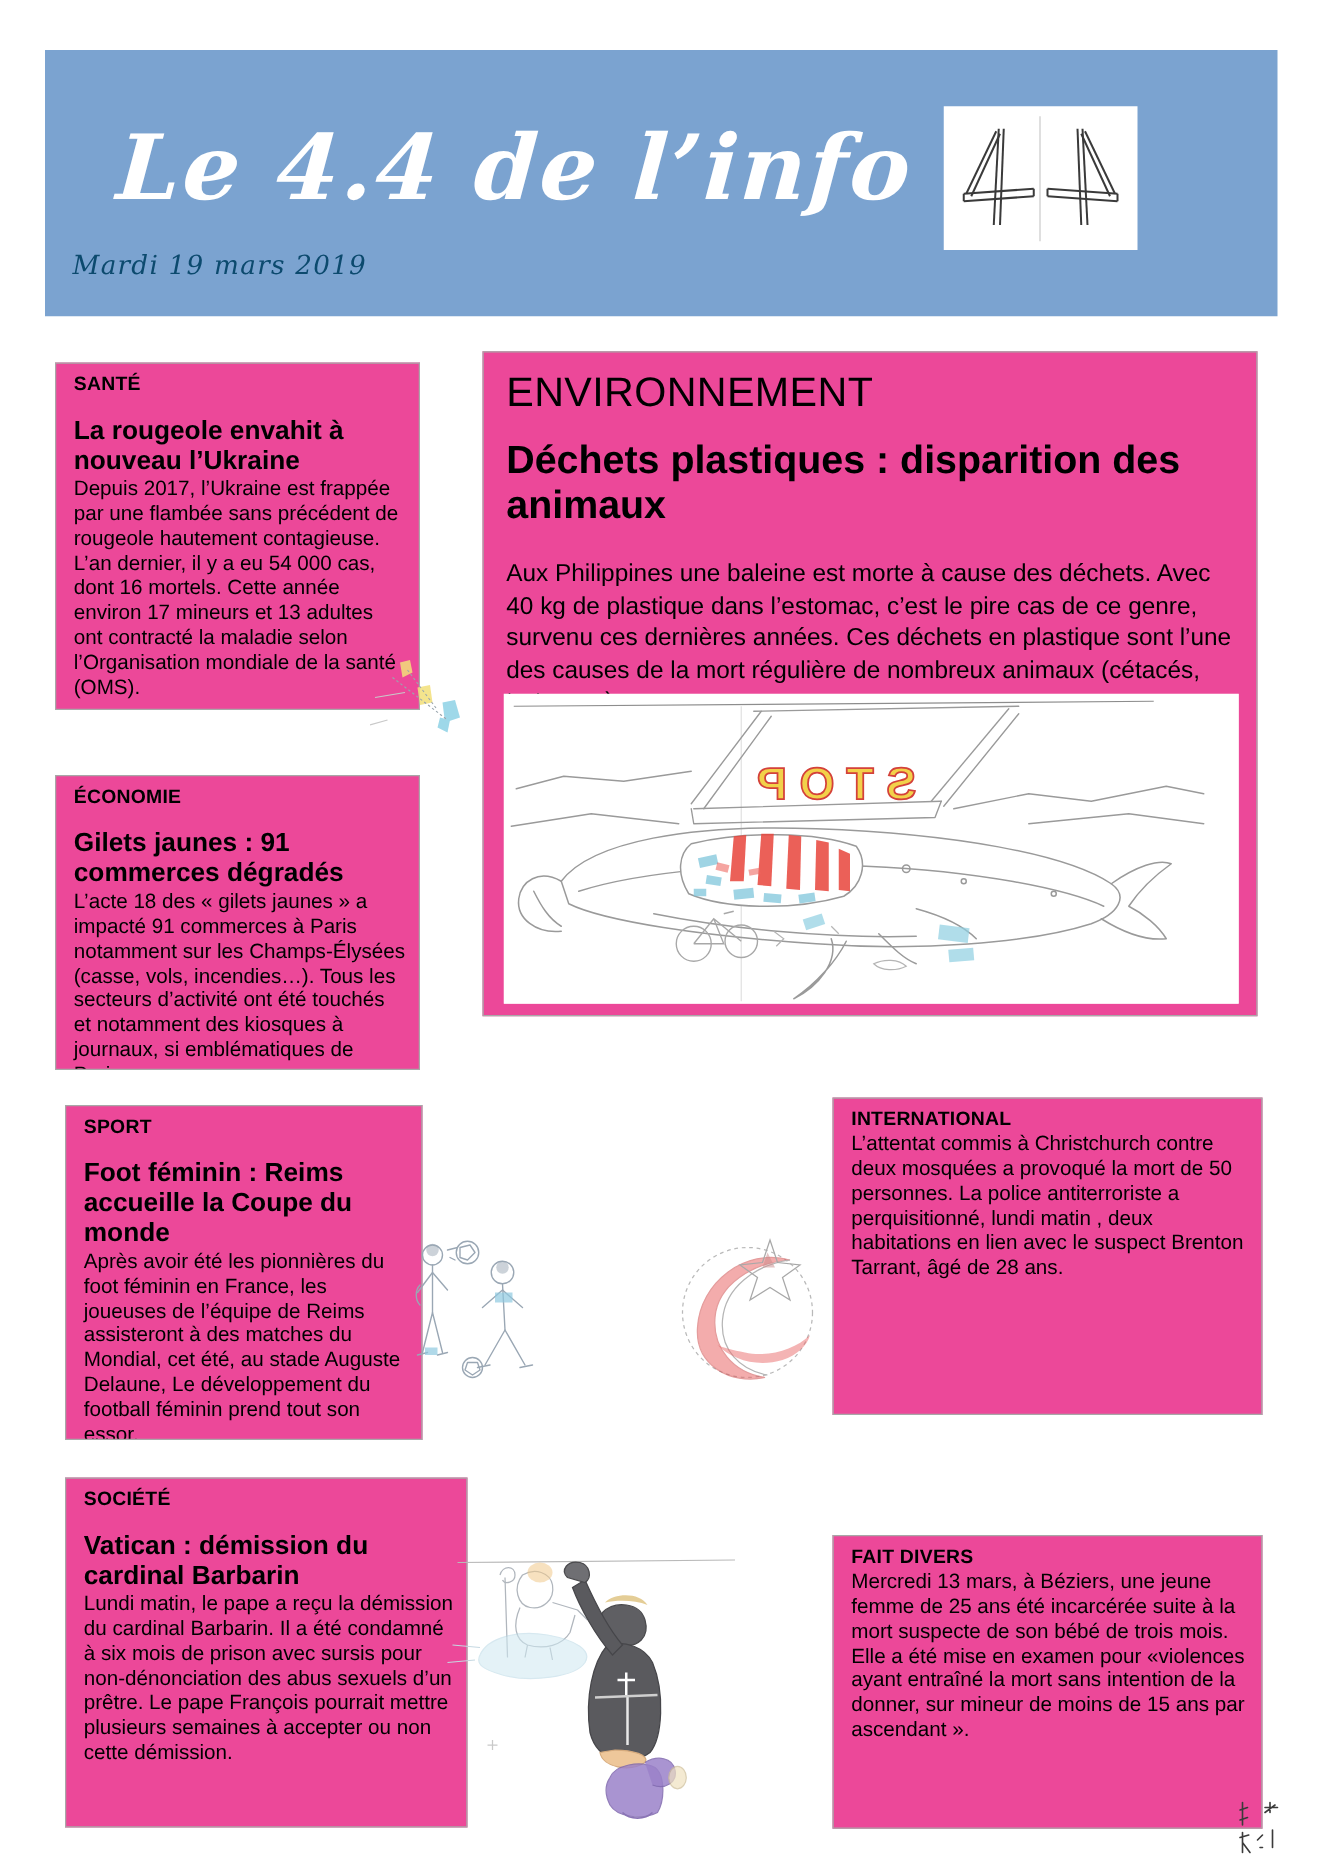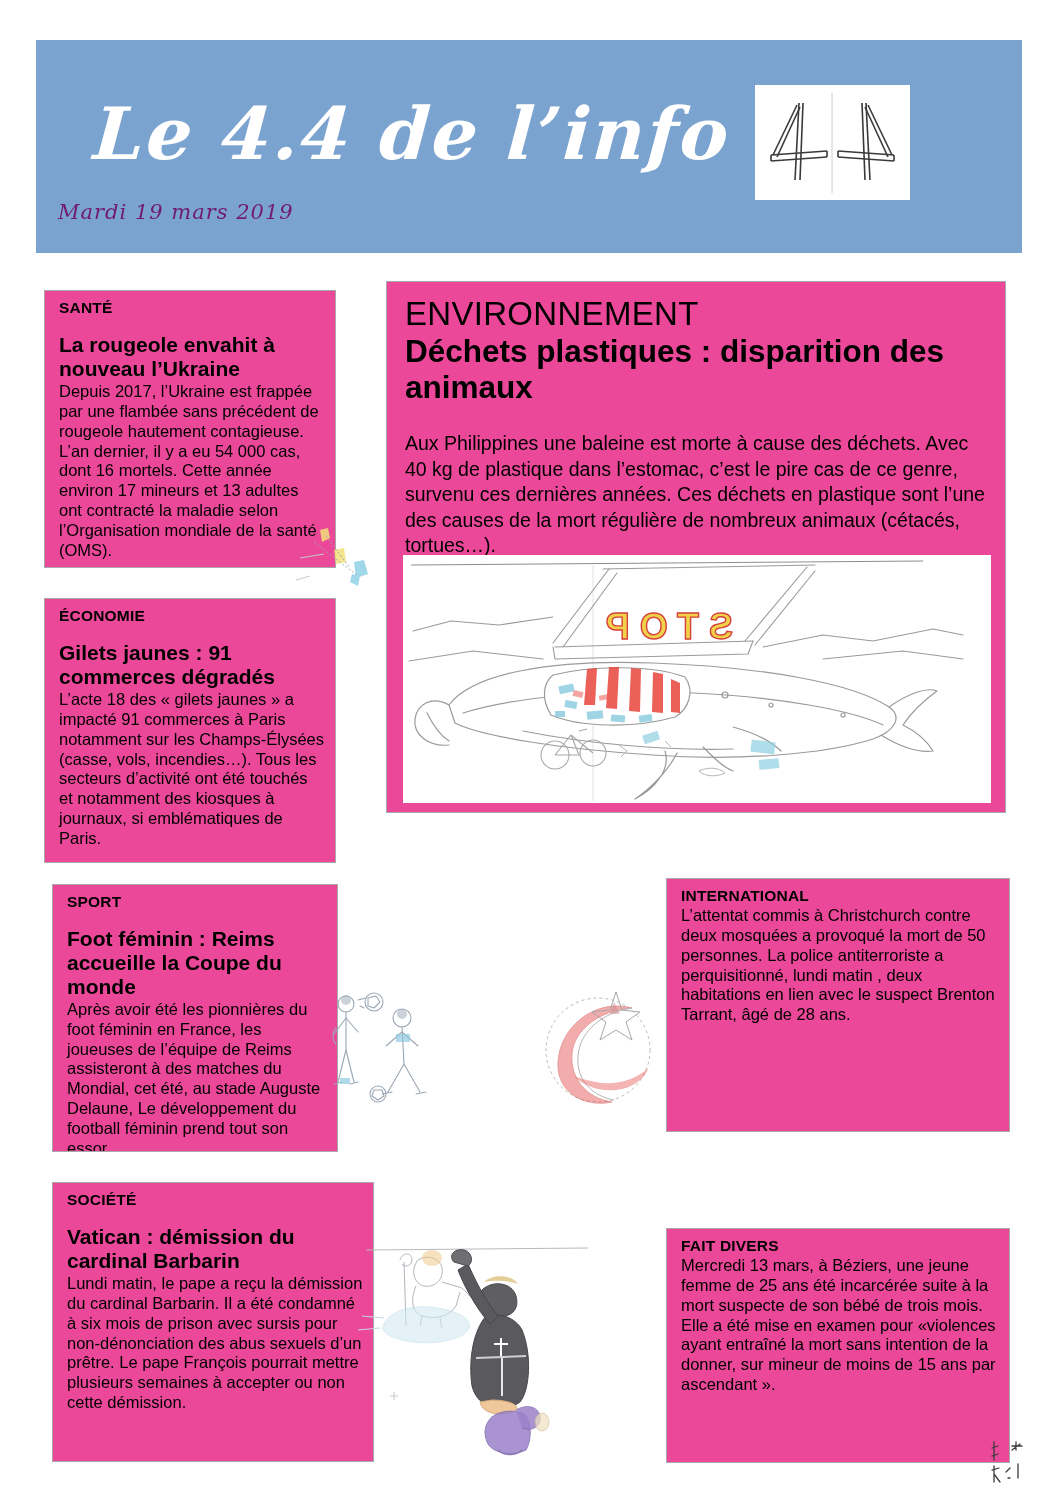--- a/index.html
+++ b/index.html
@@ -22,21 +22,21 @@
     font-style:italic;font-weight:bold;
     font-size:72px;line-height:1;color:#ffffff;
     letter-spacing:2px;
     white-space:nowrap;
     transform:skewX(-4deg);
   }
   .issue-date{
     position:absolute;left:22px;top:160px;
     font-family:"DejaVu Serif",serif;
     font-style:italic;
-    font-size:21px;color:#701a75;
+    font-size:21px;color:#0c4a6e;
     letter-spacing:1px;white-space:nowrap;
   }
   .logo-box{
     position:absolute;right:112px;top:45px;width:155px;height:115px;
     background:#ffffff;overflow:hidden;
   }
   .logo-box svg{display:block;width:100%;height:100%;}
 
   
   .artbox{
@@ -55,37 +55,37 @@
     font-size:21px;font-weight:bold;line-height:1.14;
     margin:16px 0 1px 0;
   }
   .body{
     font-size:16.5px;line-height:1.20;margin:0;
     text-align:left;
   }
 
   
   #box-sante{left:44px;top:290px;width:292px;height:278px;}
-  #box-economie{left:44px;top:598px;width:292px;height:265px;}
+  #box-economie{left:44px;top:620px;width:292px;height:236px;}
   #box-sport{left:52px;top:884px;width:286px;height:268px;}
   #box-societe{left:52px;top:1182px;width:322px;height:280px;}
   #box-international{left:666px;top:878px;width:344px;height:254px;}
   #box-faitdivers{left:666px;top:1228px;width:344px;height:235px;}
 
   #box-environnement{
     left:386px;top:281px;width:620px;height:532px;
     padding:0;
   }
   .env-pad{padding:14px 18px 0 18px;}
   .env-rubric{
     font-size:33px;font-weight:normal;line-height:1.1;margin:0;
     letter-spacing:0.3px;
   }
   .env-headline{
-    font-size:31.5px;font-weight:bold;line-height:1.13;margin:2px 0 0 0;
+    font-size:31.5px;font-weight:bold;line-height:1.13;margin:18px 0 0 0;
   }
   .env-body{
     font-size:19.5px;line-height:1.30;margin:26px 0 0 0;
   }
   .env-figure{
     position:absolute;left:16px;top:273px;width:588px;height:248px;
     background:#ffffff;overflow:hidden;
   }
   .env-figure svg{display:block;width:100%;height:100%;}
 

